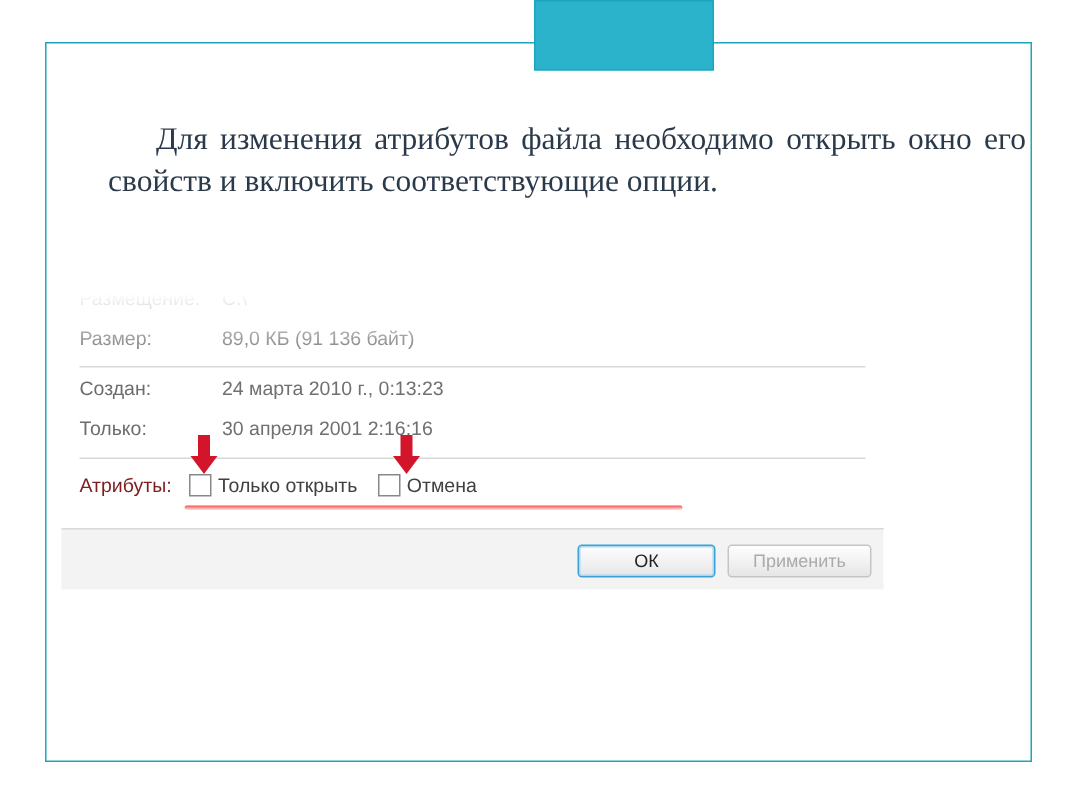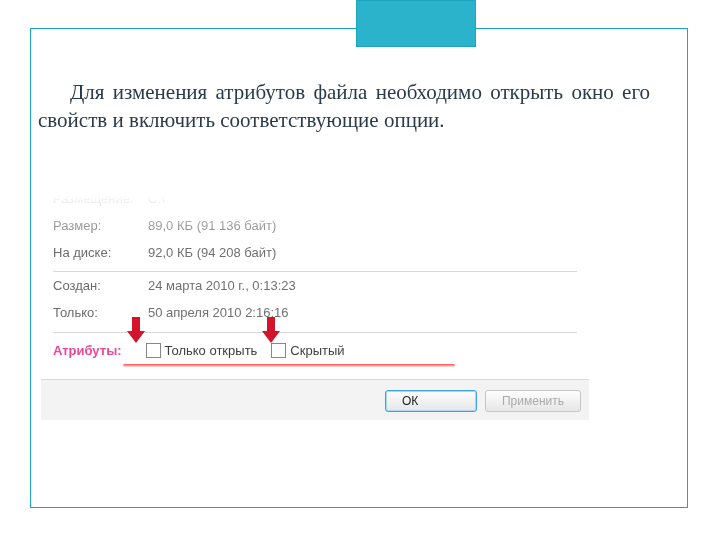--- a/index.html
+++ b/index.html
@@ -26,21 +26,21 @@
     top:0;
     width:120px;
     height:47px;
     background:#2bb3cc;
     border:1px solid #1aa6bd;
     box-sizing:border-box;
     z-index:5;
   }
   .intro-text{
     position:absolute;
-    left:38px;
+    left:72px;
     top:78px;
     width:612px;
     font-size:21px;
     line-height:1.35;
     color:#2b3a4a;
     text-align:justify;
     text-indent:32px;
   }
   .shot{
     position:absolute;
@@ -74,23 +74,22 @@
   .shot .attrs-row{
     border-top:1px solid #d8d8d8;
     margin-top:6px;
     padding-top:10px;
     display:flex;
     align-items:center;
     position:relative;
     color:#404040;
   }
   .shot .attrs-row .lbl{
-    color:#ec4899;
-    margin-right:24px;
-    font-weight:bold;
+    color:#7f1d1d;
+    margin-right:12px;
   }
   .cbx{
     width:13px;height:13px;border:1px solid #888;background:#fff;display:inline-block;
     margin:0 4px 0 0;vertical-align:middle;
   }
   .arrow{
     position:absolute;
     width:22px;height:28px;
     pointer-events:none;
   }
@@ -130,20 +129,21 @@
   }
   .btn{
     border:1px solid #8a8a8a;
     background:linear-gradient(#fefefe,#e6e6e6);
     padding:3px 16px;
     font-size:12px;
     font-family:"Segoe UI", Tahoma, sans-serif;
     border-radius:3px;
     color:#222;
     min-width:58px;
+    text-align:center;
   }
   .btn.default{
     border:1px solid #3ea2d6;
     box-shadow:0 0 0 1px #a8d8f5 inset;
   }
   .btn.disabled{
     color:#aaa;
     border-color:#c5c5c5;
   }
   .fade-top{
@@ -167,37 +167,33 @@
     <table>
       <tbody>
           <tr>
         <td class="label">Размещение:</td>
         <td class="val">C:\</td>
       </tr>
       <tr>
         <td class="label">Размер:</td>
         <td class="val">89,0 КБ (91 136 байт)</td>
       </tr>
-      <tr>
-        <td class="label">На диске:</td>
-        <td class="val">92,0 КБ (94 208 байт)</td>
-      </tr>
     </tbody>
       </table>
 
     <div class="blk">
       <table>
         <tbody>
             <tr>
           <td class="label">Создан:</td>
           <td class="val">24 марта 2010 г., 0:13:23</td>
         </tr>
         <tr>
           <td class="label">Только:</td>
-          <td class="val">50 апреля 2010     2:16:16</td>
+          <td class="val">30 апреля 2001     2:16:16</td>
         </tr>
       </tbody>
         </table>
     </div>
 
     <div class="attrs-row">
       <span class="lbl">Атрибуты:</span>
 
       <span class="arrow" style="left:72px;top:-18px;">
         <svg viewBox="0 0 22 28" width="22" height="28">
@@ -208,21 +204,21 @@
       <span>Только открыть</span>
 
       <span style="width:14px;"></span>
 
       <span class="arrow" style="left:207px;top:-18px;">
         <svg viewBox="0 0 22 28" width="22" height="28">
             <polygon points="11,28 2,16 7,16 7,2 15,2 15,16 20,16" fill="#d3152b"></polygon>
           </svg>
       </span>
       <span class="cbx"></span>
-      <span>Скрытый</span>
+      <span>Отмена</span>
 
     </div>
 
     <div class="underline"></div>
   </div>
 
   <div class="btn-bar">
     <div class="btn default">ОК</div>
     <div class="btn disabled">Применить</div>
   </div>

